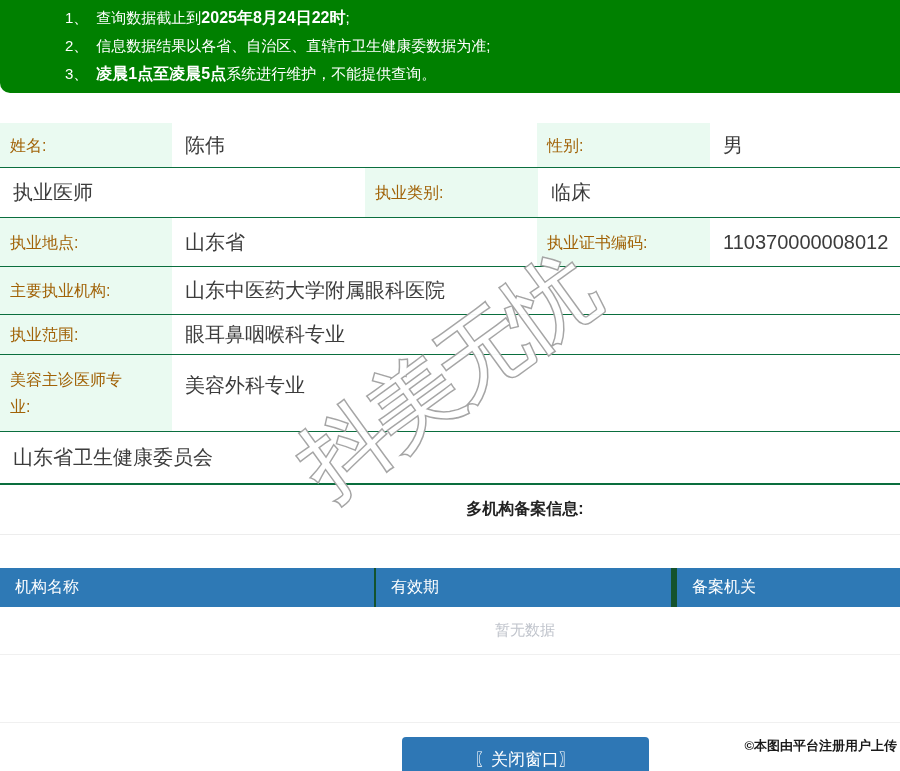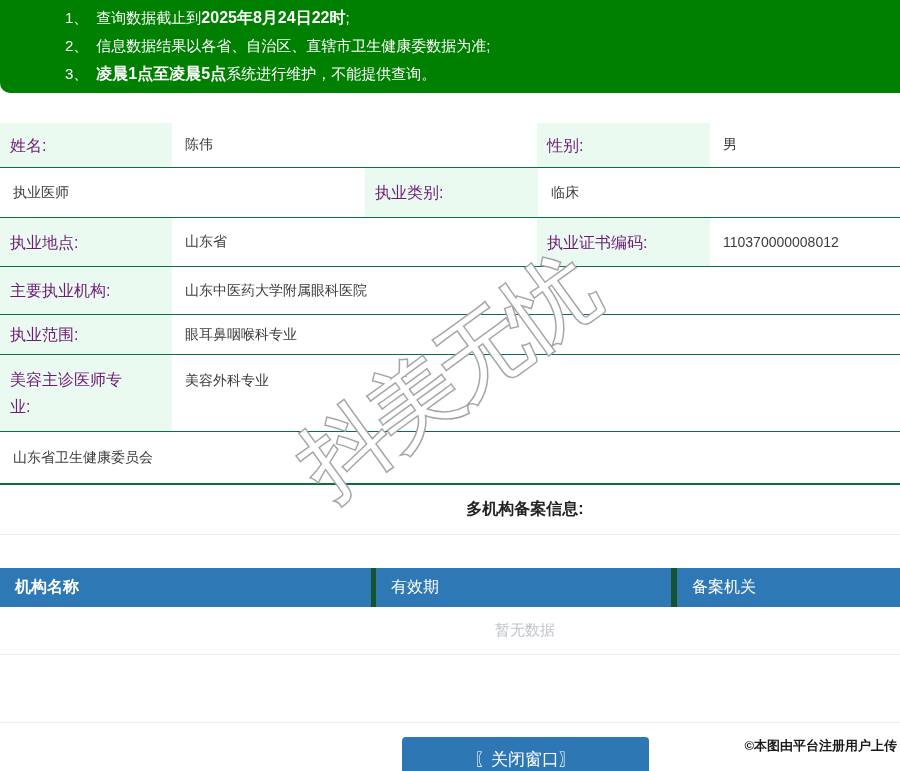--- a/index.html
+++ b/index.html
@@ -13,38 +13,38 @@
     border-radius:0 0 10px 10px; padding:4px 0 0 65px; }
   .notice-line { line-height:28px; font-size:15px; white-space:nowrap; }
   .notice-line .num { margin-right:8px; }
   .notice-line .seg-bold { font-weight:bold; font-size:16px; }
 
   
   .info-table { margin-top:30px; width:1050px; }
   .irow { display:flex; align-items:center; border-bottom:1px solid #0a6e3e; }
   .irow.last { border-bottom-width:2px; }
   .cell-label { width:172px; background:#eafaf1; padding-left:10px; padding-right:40px;
-    color:#701a75; font-size:16px; align-self:stretch; display:flex; align-items:center;
+    color:#a16207; font-size:16px; align-self:stretch; display:flex; align-items:center;
     line-height:27px; }
   .cell-label.second { width:173px;margin-left:8px; }
-  .cell-value { padding-left:13px; color:#3c3c3c; font-size:14px; }
+  .cell-value { padding-left:13px; color:#3c3c3c; font-size:20px; }
   .cell-value.v1 { width:357px; }
   .cell-value.vflex { flex:1; }
   .r45{height:45px}.r50{height:50px}.r49{height:49px}.r48{height:48px}
   .r40{height:40px}.r77{height:77px}.r53{height:53px}
   .irow.r77 .cell-value { align-self:flex-start; padding-top:17px; }
 
   
   .section-title { height:50px; padding-top:14px; text-align:center;
     font-size:16px; font-weight:bold; color:#222; border-bottom:1px solid #ededed; }
   .spacer33 { height:33px; }
   .filing-header { display:flex; height:39px; background:#2e79b5; color:#fff;
     font-size:16px; align-items:center; }
   .fh-cell { padding-left:15px; height:100%; display:flex; align-items:center; }
-  .fh-1 { width:376px; border-right:5px solid #14532d;font-weight:bold; }
+  .fh-1 { width:376px; border-right:2px solid #14532d; }
   .fh-2 { width:301px; border-right:6px solid #14532d; }
   .fh-3 { flex:1; }
   .filing-empty { height:48px; display:flex; align-items:center; justify-content:center;
     color:#c0c4cc; font-size:15px; border-bottom:1px solid #f0f0f0; }
   .spacer67 { height:67px; }
   .footer-rule { border-top:1px solid #f0f0f0; width:1050px; }
 
   
   .close-btn { display:block; margin:14px auto 0 auto; width:247px; height:44px;
     background:#2e77b5; color:#fff; font-size:17px; border:none; border-radius:4px;

